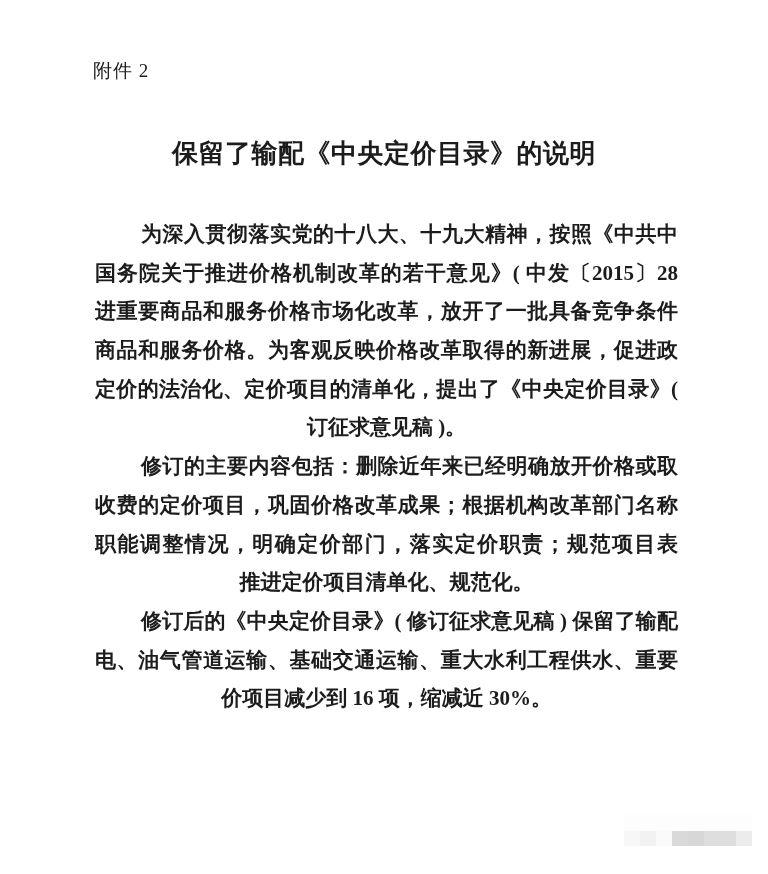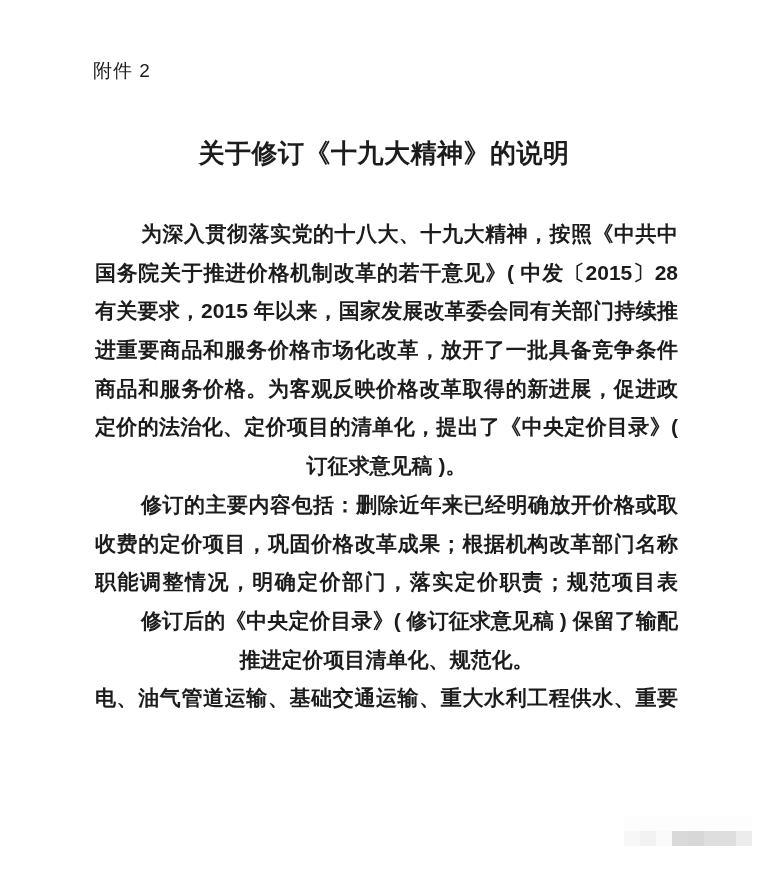--- a/index.html
+++ b/index.html
@@ -3,21 +3,21 @@
 <meta charset="utf-8">
 <style>
   * { margin: 0; padding: 0; box-sizing: border-box; }
   html, body { background: #ffffff; }
   .page {
     position: relative;
     width: 768px;
     height: 846px;
     background: #ffffff;
     overflow: hidden;
-    font-family: Liberation Sans, sans-serif;
+    font-family: Liberation Serif, serif;
     color: #1c1c1c;
   }
   .attachment-label {
     position: absolute;
     left: 93px;
     top: 58px;
     font-size: 19px;
     font-weight: 500;
     letter-spacing: 1px;
     white-space: nowrap;
@@ -65,39 +65,39 @@
   .watermark-row-main span { width: 16px; height: 17px; display: block; }
   .watermark-row-bottom { height: 10px; width: 128px; }
 </style>
 </head>
 <body>
 
 <div class="page" style="background-color: rgb(255, 255, 255);">
 
   <div class="attachment-label" style="color: rgb(28, 28, 28);">附件 2</div>
 
-  <div class="doc-title">关于修订《十九大精神》的说明</div>
+  <div class="doc-title">保留了输配《中央定价目录》的说明</div>
 
   <div class="doc-body">
 
     <div class="line fill indent">为深入贯彻落实党的十八大、十九大精神，按照《中共中央</div>
     <div class="line fill">国务院关于推进价格机制改革的若干意见》( 中发〔2015〕28 号 )</div>
-    <div class="line fill">有关要求，2015 年以来，国家发展改革委会同有关部门持续推</div>
     <div class="line fill">进重要商品和服务价格市场化改革，放开了一批具备竞争条件的</div>
     <div class="line fill">商品和服务价格。为客观反映价格改革取得的新进展，促进政府</div>
     <div class="line fill">定价的法治化、定价项目的清单化，提出了《中央定价目录》( 修</div>
     <div class="line">订征求意见稿 )。</div>
 
     <div class="line fill indent">修订的主要内容包括：删除近年来已经明确放开价格或取消</div>
     <div class="line fill">收费的定价项目，巩固价格改革成果；根据机构改革部门名称和</div>
     <div class="line fill">职能调整情况，明确定价部门，落实定价职责；规范项目表述，</div>
+    <div class="line">推进定价项目清单化、规范化。</div>
+
     <div class="line fill indent">修订后的《中央定价目录》( 修订征求意见稿 ) 保留了输配</div>
-
-    <div class="line">推进定价项目清单化、规范化。</div>
     <div class="line fill">电、油气管道运输、基础交通运输、重大水利工程供水、重要邮</div>
+    <div class="line">价项目减少到 16 项，缩减近 30%。</div>
   </div>
 
   <div class="watermark">
     <div class="watermark-row-top" style="background-color: rgb(253, 253, 253);"></div>
     <div class="watermark-row-main">
       <span style="background-color: rgb(247, 247, 247);"></span>
       <span style="background-color: rgb(242, 242, 242);"></span>
       <span style="background-color: rgb(250, 250, 250);"></span>
       <span style="background-color: rgb(217, 217, 217);"></span>
       <span style="background-color: rgb(215, 215, 215);"></span>

